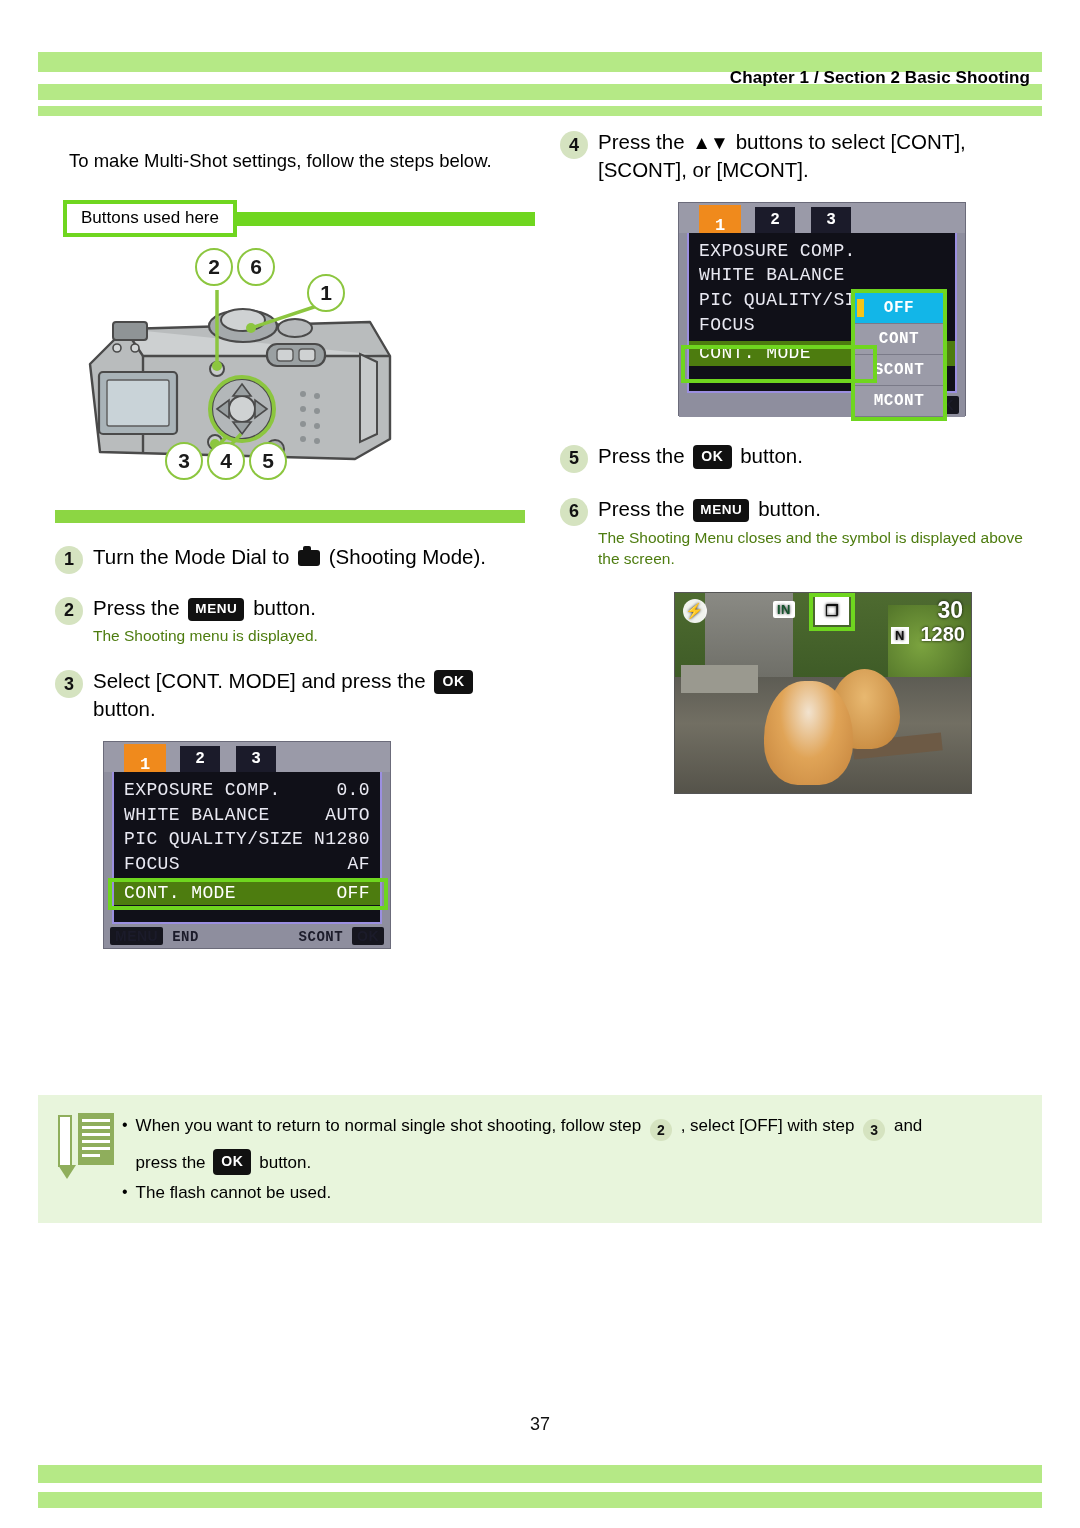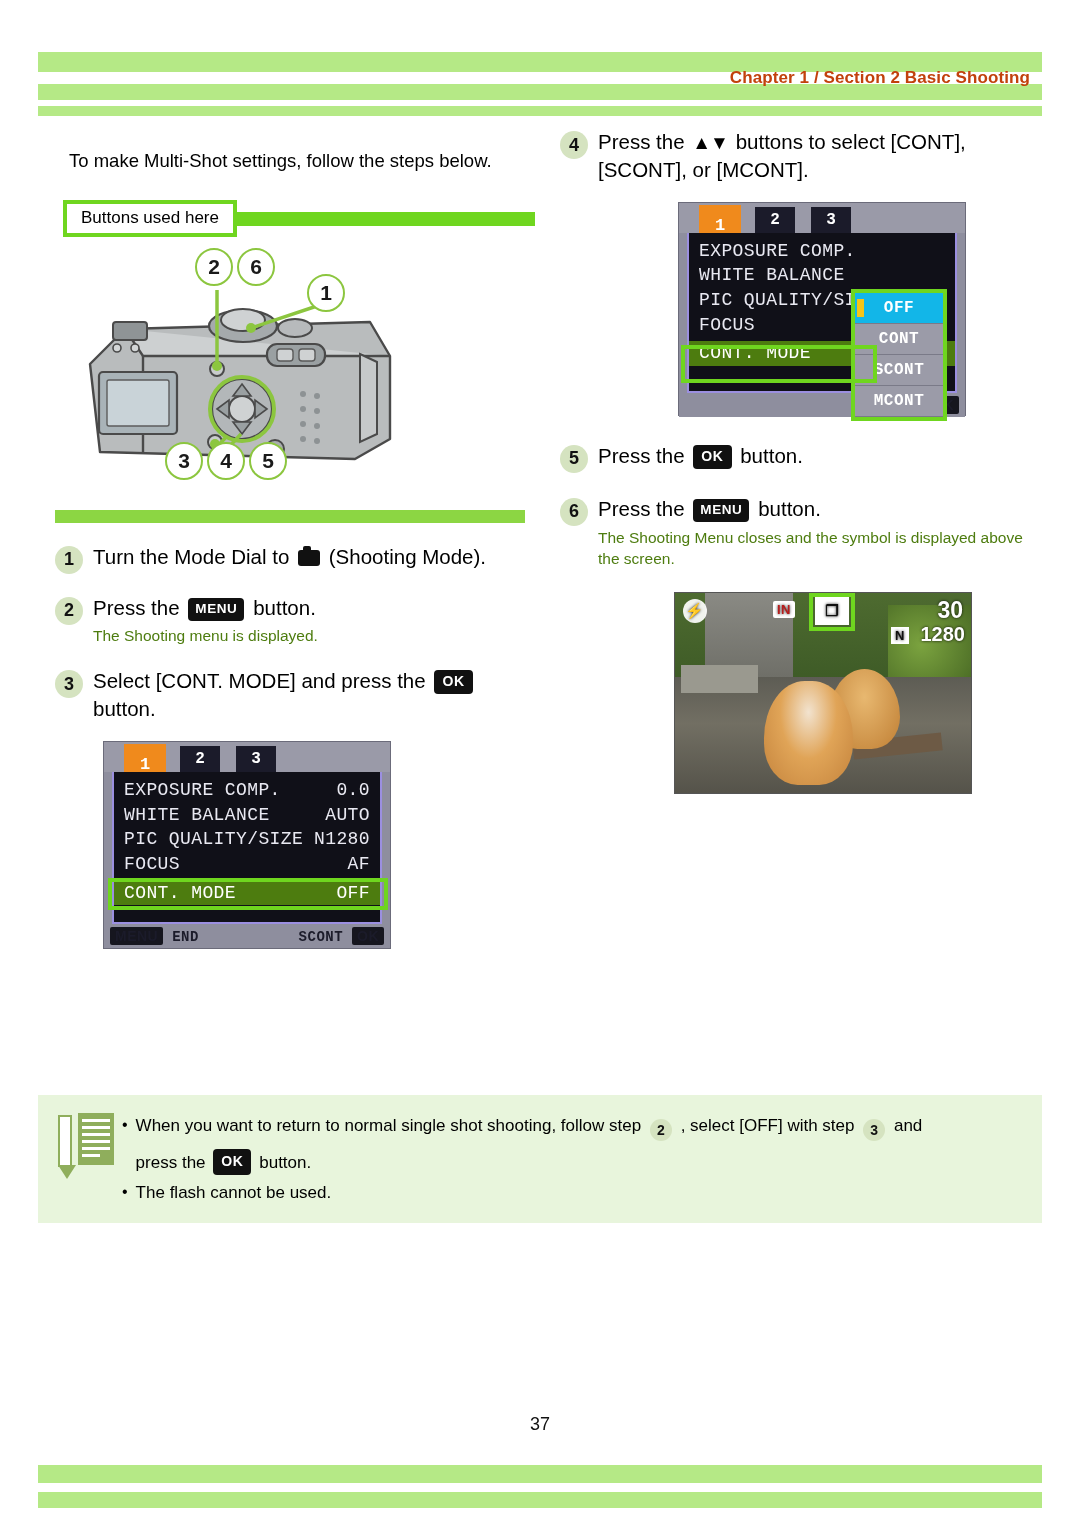--- a/index.html
+++ b/index.html
@@ -11,21 +11,21 @@
   .page{position:absolute;inset:0;}
 
   
   .hdr-bar{position:absolute;left:38px;width:1004px;background:#b5e986;}
   .hdr-bar.b1{top:52px;height:20px;}
   .hdr-bar.b2{top:84px;height:16px;}
   .hdr-bar.b3{top:106px;height:10px;}
   .chapter-title{
     position:absolute;right:50px;top:68px;
     font-size:17px;font-weight:700;letter-spacing:.1px;
-    color:#c2410c;white-space:nowrap;
+    color:#000000;white-space:nowrap;
   }
 
   
   .col-left{position:absolute;left:55px;top:128px;width:470px;}
   .col-right{position:absolute;left:560px;top:128px;width:470px;}
 
   
   .title-pill{
     background:#6fd61f;color:#fff;border-radius:0 34px 34px 0;
     padding:12px 26px 16px 26px;width:430px;box-sizing:border-box;
@@ -177,21 +177,21 @@
   .ph-plank{position:absolute;left:60%;top:72%;width:30%;height:9%;
     background:#6d5a45;transform:rotate(-6deg);}
   .ov{position:absolute;color:#fff;font-weight:700;
     text-shadow:0 0 3px rgba(0,0,0,.9);}
   .ov-flash{
     left:8px;top:6px;width:24px;height:24px;border-radius:50%;
     background:rgba(255,255,255,.92);color:#111;
     display:flex;align-items:center;justify-content:center;font-size:15px;
   }
   .ov-in{
-    left:98px;top:8px;background:#fff;color:#b91c1c;font-size:13px;
+    left:98px;top:8px;background:#fff;color:#14532d;font-size:13px;
     padding:1px 4px;border-radius:2px;letter-spacing:.5px;
   }
   .ov-cont{
     left:140px;top:4px;width:34px;height:28px;background:#fff;color:#111;
     display:flex;align-items:center;justify-content:center;font-size:15px;
   }
   .ov-cont-box{position:absolute;left:134px;top:0px;width:46px;height:38px;
     border:4px solid #6fd61f;box-sizing:border-box;}
   .ov-30{right:8px;top:4px;font-size:23px;}
   .ov-n{right:62px;top:34px;background:#fff;color:#111;font-size:13px;

